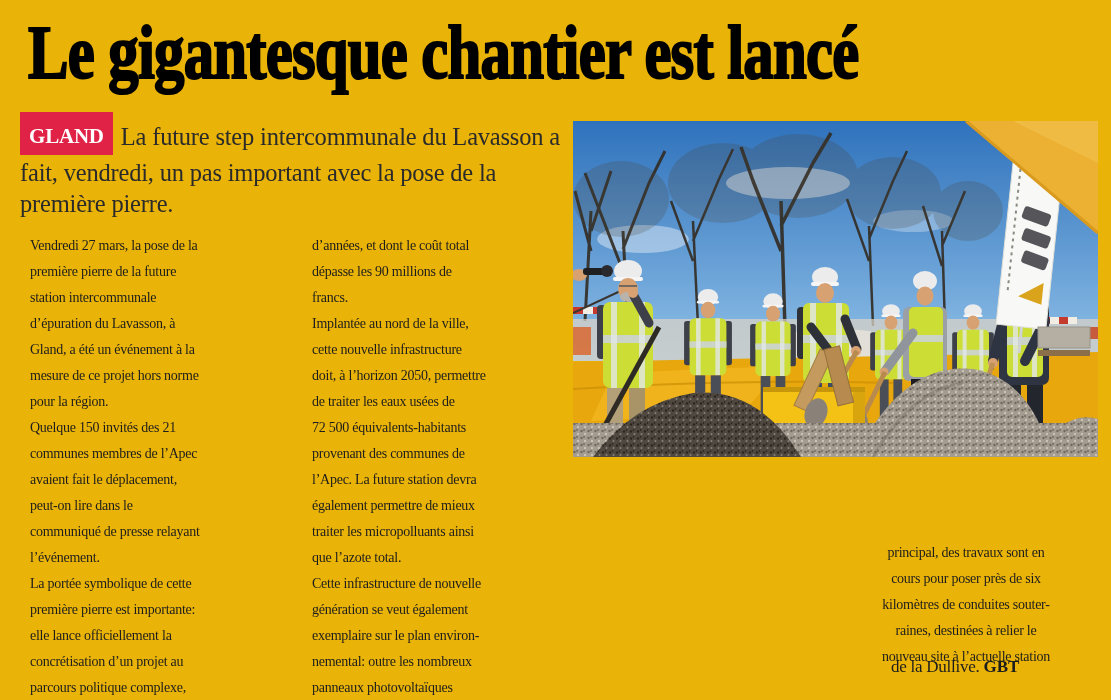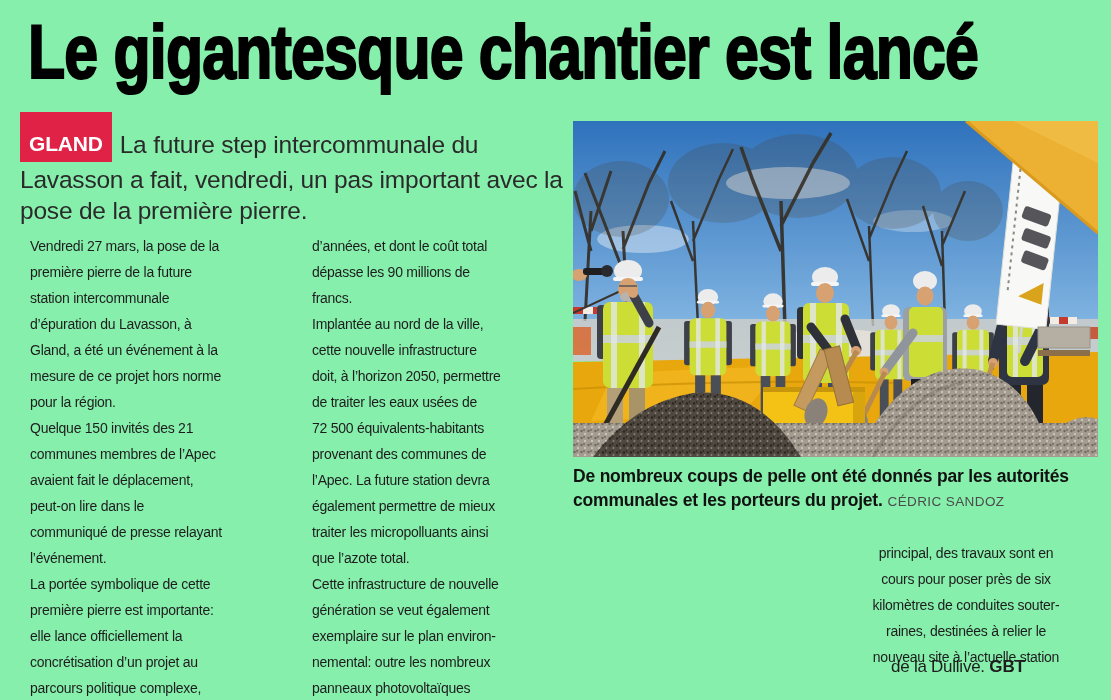--- a/index.html
+++ b/index.html
@@ -1,25 +1,25 @@
 <!DOCTYPE html>
 <html><head>
 <meta charset="utf-8">
 <style>
   html,body{margin:0;padding:0;background:#ffffff;}
-  .page{position:relative;width:1111px;height:700px;background:#86efac;overflow:hidden;
-        font-family:Liberation Sans, sans-serif;}
+  .page{position:relative;width:1111px;height:700px;background:#eab308;overflow:hidden;
+        font-family:Liberation Serif, serif;}
   .headline{position:absolute;left:28px;top:4px;margin:0;white-space:nowrap;
             font-size:76px;line-height:96px;font-weight:bold;color:#000;
             letter-spacing:-1px;-webkit-text-stroke:2.2px #000;
             transform:scaleX(.80);transform-origin:0 0;}
   .lead{position:absolute;left:20px;top:114px;width:552px;margin:0;
         font-size:24.5px;line-height:31px;color:#2a2a2a;letter-spacing:-0.2px;}
   .kicker{display:inline-block;color:#fff;font-weight:bold;font-size:21px;
-          padding:16px 9px 3px 9px;margin-right:8px;position:relative;top:-2px;}
+          padding:9px 9px 3px 9px;margin-right:8px;position:relative;top:-2px;}
   .col{position:absolute;font-size:14px;line-height:26px;color:#1d1d1d;
        letter-spacing:-0.25px;white-space:pre-line;}
   .col1{left:30px;top:233px;width:250px;}
   .col2{left:312px;top:233px;width:262px;}
   .col3{left:573px;top:540px;width:266px;}
   .col4{left:837px;top:540px;width:258px;text-align:center;}
   .col4-last{position:absolute;left:891px;top:655px;width:258px;font-size:17px;
              line-height:23.2px;color:#1d1d1d;letter-spacing:-0.25px;}
   .col4-last b{letter-spacing:0;}
   .photo{position:absolute;left:573px;top:121px;width:525px;height:336px;margin:0;}
@@ -265,22 +265,20 @@
       </g>
 
       <rect x="0" y="302" width="525" height="34" fill="url(#gritLight)"></rect>
       <path d="M20,336 Q60,282 120,272 Q185,266 228,336 Z" fill="url(#gritDark)"></path>
       <path d="M282,336 Q330,240 400,248 Q458,258 478,336 Z" fill="url(#gritLight)"></path>
       <path d="M300,336 Q340,268 390,262" stroke="#6e675d" stroke-width="3" fill="none" opacity=".4"></path>
       <path d="M460,336 Q492,288 525,298 L525,336 Z" fill="url(#gritLight)"></path>
     </svg>
   </figure>
 
-  <p class="caption"><span class="cap-bold">De nombreux coups de pelle ont été donnés par les autorités communales et les porteurs du projet.</span>
-    <span class="credit">CÉDRIC SANDOZ</span></p>
 
   <div class="col col4">principal, des travaux sont en
 cours pour poser près de six
 kilomètres de conduites souter-
 raines, destinées à relier le
 nouveau site à l’actuelle station</div>
   <div class="col4-last"><span>de la Dullive. </span><b>GBT</b></div>
 
 </div>
 

